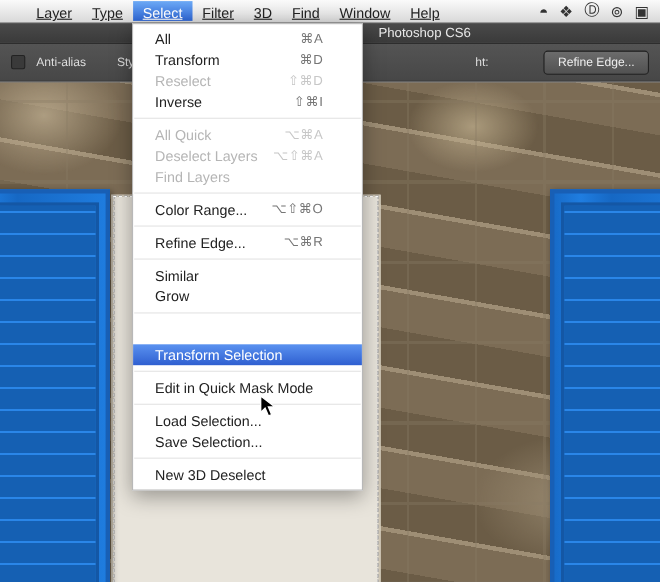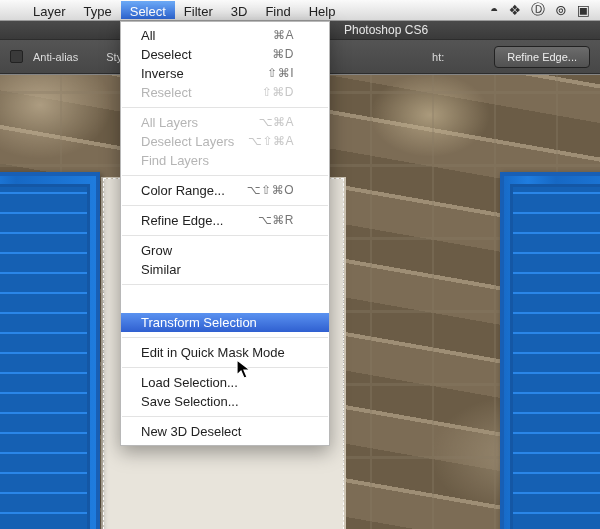--- a/index.html
+++ b/index.html
@@ -20,20 +20,21 @@
     display: flex; align-items: center;
     padding: 0 6px;
     position: relative; z-index: 100;
   }
   .menubar .apple {
     font-size: 15px; padding: 0 9px; color: #222;
   }
   .menubar .m {
     padding: 0 9px; height: 18px; line-height: 21px;
     color: #222;
+    text-decoration: underline;
   }
   .menubar .m.open {
     background: linear-gradient(#6ca9f5, #2e66d4);
     color: #fff;
   }
   .menubar .extras {
     margin-left: auto; display: flex; align-items: center; gap: 10px;
     font-size: 14px; color: #333; padding-right: 4px;
   }
 
@@ -168,20 +169,21 @@
 <body>
 
 <div class="menubar">
   <span class="apple"></span>
   <span class="m">Layer</span>
   <span class="m">Type</span>
   <span class="m open">Select</span>
   <span class="m">Filter</span>
   <span class="m">3D</span>
   <span class="m">Find</span>
+  <span class="m">Window</span>
   <span class="m">Help</span>
   <div class="extras">
     <span>◓</span>
     <span>❖</span>
     <span>Ⓓ</span>
     <span>⊚</span>
     <span>▣</span>
   </div>
 </div>
 
@@ -208,35 +210,35 @@
   <div class="sel-marquee"></div>
 </div>
 
 <div class="menu">
 
   <div class="row">
     <span>All</span>
     <span class="sc">⌘A</span>
   </div>
   <div class="row">
-    <span>Deselect</span>
+    <span>Transform</span>
     <span class="sc">⌘D</span>
+  </div>
+  <div class="row disabled">
+    <span>Reselect</span>
+    <span class="sc">⇧⌘D</span>
   </div>
   <div class="row">
     <span>Inverse</span>
     <span class="sc">⇧⌘I</span>
   </div>
-  <div class="row disabled">
-    <span>Reselect</span>
-    <span class="sc">⇧⌘D</span>
-  </div>
-  <div class="sep"></div>
-
-  <div class="row disabled">
-    <span>All Layers</span>
+  <div class="sep"></div>
+
+  <div class="row disabled">
+    <span>All Quick</span>
     <span class="sc">⌥⌘A</span>
   </div>
   <div class="row disabled">
     <span>Deselect Layers</span>
     <span class="sc">⌥⇧⌘A</span>
   </div>
   <div class="row disabled">
     <span>Find Layers</span>
   </div>
   <div class="sep"></div>
@@ -247,24 +249,24 @@
   </div>
   <div class="sep"></div>
 
   <div class="row">
     <span>Refine Edge...</span>
     <span class="sc">⌥⌘R</span>
   </div>
   <div class="sep"></div>
 
   <div class="row">
+    <span>Similar</span>
+  </div>
+  <div class="row">
     <span>Grow</span>
-  </div>
-  <div class="row">
-    <span>Similar</span>
   </div>
   <div class="sep"></div>
 
   <div class="row highlight">
     <span>Transform Selection</span>
   </div>
   <div class="sep"></div>
 
   <div class="row">
     <span>Edit in Quick Mask Mode</span>

